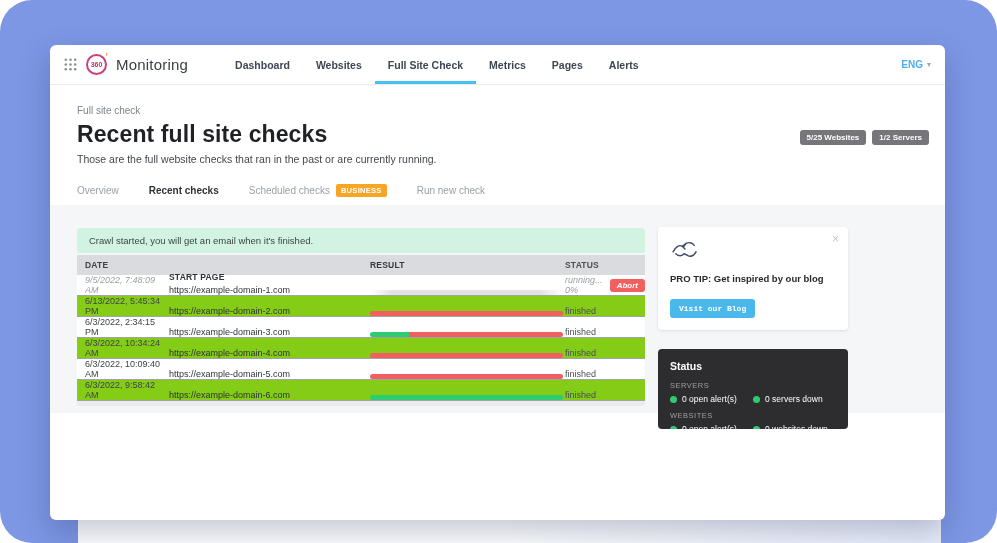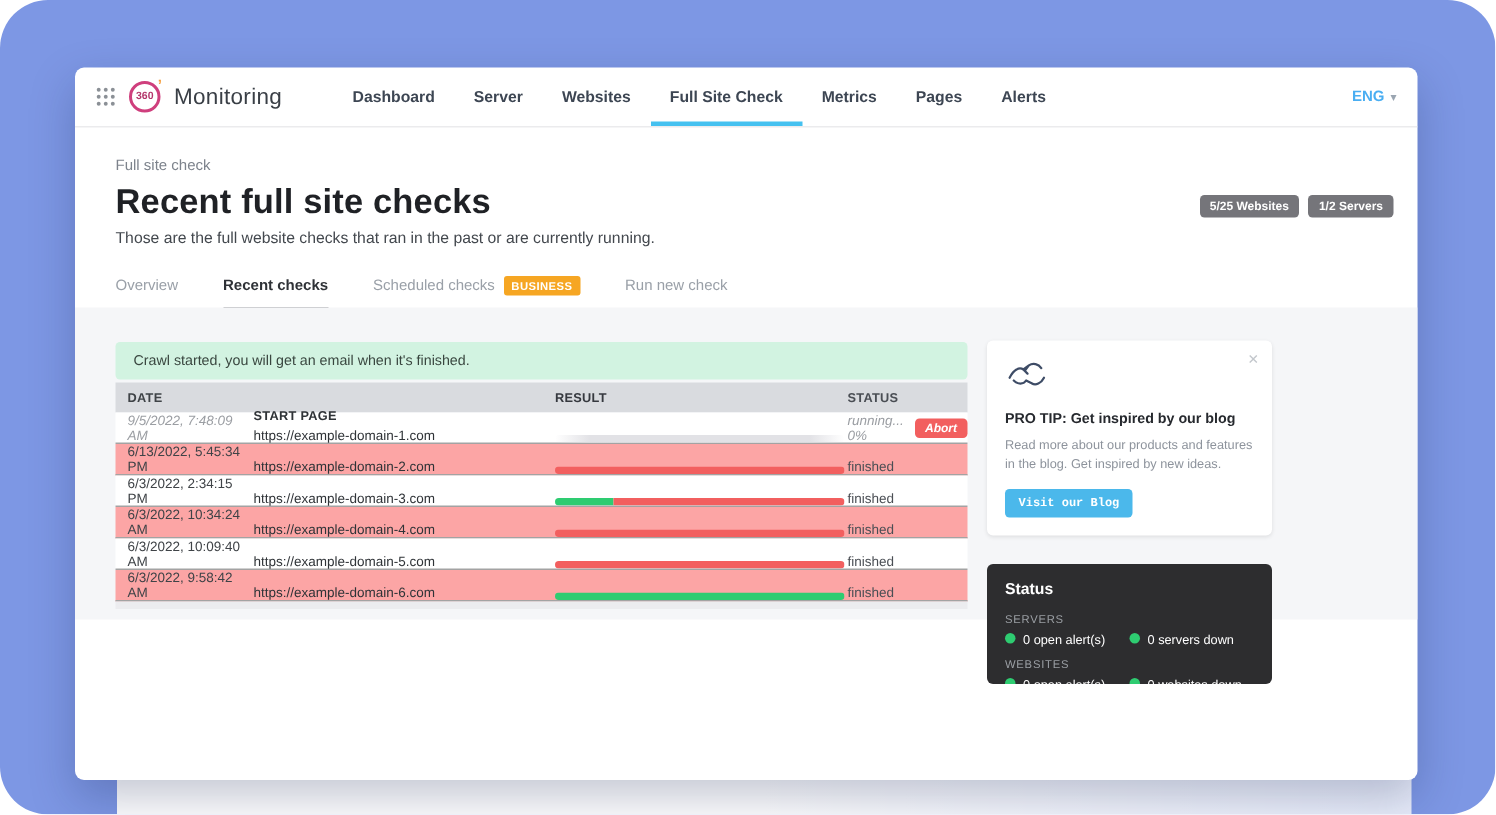--- a/index.html
+++ b/index.html
@@ -49,21 +49,21 @@
   
   .panel{position:absolute;left:0;right:0;top:160px;height:208px;background:#f5f6f8;}
   .main-col{position:absolute;left:27px;top:23px;width:568px;}
   .banner{height:25px;line-height:25px;background:var(--banner_green);color:#39463f;
     font-size:9.5px;padding-left:12px;border-radius:3px;margin-bottom:2px;}
   
   .tbl-header{display:flex;align-items:center;height:20px;background:#d9dbdf;
     font-size:8.5px;font-weight:700;color:#36393f;letter-spacing:.2px;}
   .tbl-row{display:flex;align-items:flex-end;height:21px;font-size:9px;border-bottom:1px solid #a3a3a3;
     background:#fff;cursor:pointer;}
-  .tbl-row.alt{background:#fca5a5;}
+  .tbl-row.alt{background:#84cc16;}
   .c-date{width:92px;padding-left:8px;color:#3f4347;}
   .c-url{width:201px;color:#2f3337;margin-top:24px;}
   .c-result{width:195px;display:flex;align-items:center;}
   .c-status{flex:1;display:flex;align-items:center;gap:6px;color:#4a4e54;}
   .tbl-header .c-result{padding-left:0;}
   .italic{font-style:italic;color:#9b9ea3;}
   .bar{width:193px;height:5px;border-radius:3px;overflow:hidden;display:flex;}
   .bar .seg-green{background:var(--green);height:100%;}
   .bar .seg-red{background:var(--red);height:100%;}
   .bar.pending{background:linear-gradient(90deg,rgba(228,228,232,0),#e2e2e6 12%,#e2e2e6 88%,rgba(228,228,232,0));}
@@ -112,21 +112,20 @@
           </g>
         </svg>
         <span class="logo-circle">
           <span>360</span>
           <span class="flame">’</span>
         </span>
         <span class="brand-name">Monitoring</span>
       </div>
       <nav class="main-nav">
           <div class="nav-item">Dashboard</div>
-          <div class="nav-item">Server</div>
           <div class="nav-item">Websites</div>
           <div class="nav-item active">Full Site Check</div>
           <div class="nav-item">Metrics</div>
           <div class="nav-item">Pages</div>
           <div class="nav-item">Alerts</div>
         </nav>
       <div class="lang-select">
         <span>ENG</span>
         <span class="caret">▾</span>
       </div>
@@ -245,21 +244,20 @@
         <div class="cut-row"></div>
       </div>
 
       <div class="side-col">
         <div class="protip-card">
           <span class="close-x">×</span>
           <svg width="30" height="22" viewBox="0 0 32 24">
             <path d="M3 14 C6 8 10 6 13 8 L17 5 C20 3 24 4 26 7 M6 16 C9 19 13 19 15 16 L19 18 C22 20 26 18 28 14 M13 8 L16 11 M17 5 L14 9" stroke="#3e4c66" fill="none" stroke-width="1.6" stroke-linecap="round" stroke-linejoin="round"></path>
           </svg>
           <div class="protip-title">PRO TIP: Get inspired by our blog</div>
-          <div class="protip-body">Read more about our products and features in the blog. Get inspired by new ideas.</div>
           <button class="blog-btn">Visit our Blog</button>
         </div>
 
         <div class="status-card">
           <div class="status-title">Status</div>
           <div id="status-sections">
               <div class="status-heading">SERVERS</div>
               <div class="status-items">
                 <div class="status-item">
                   <div class="dot"></div>

